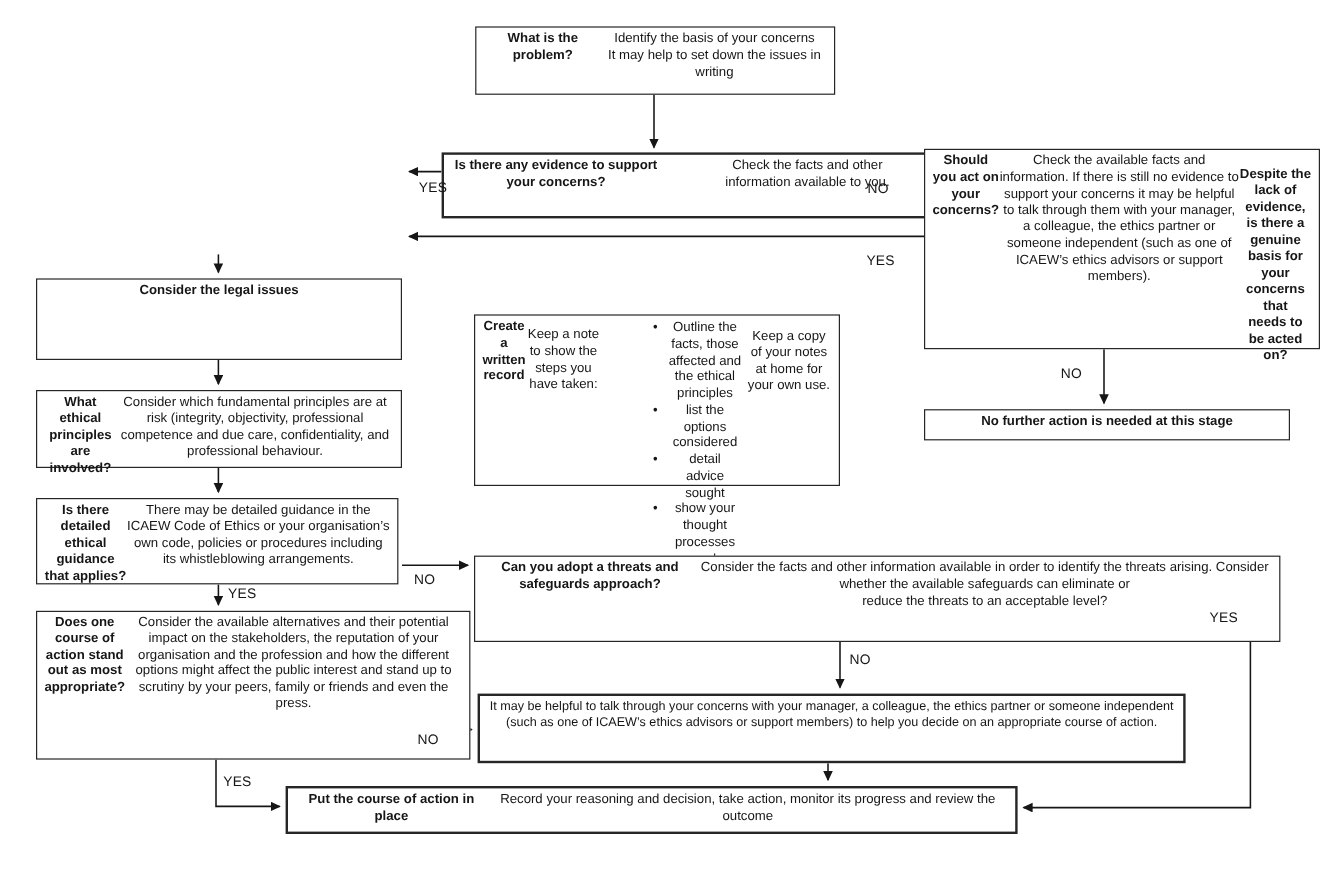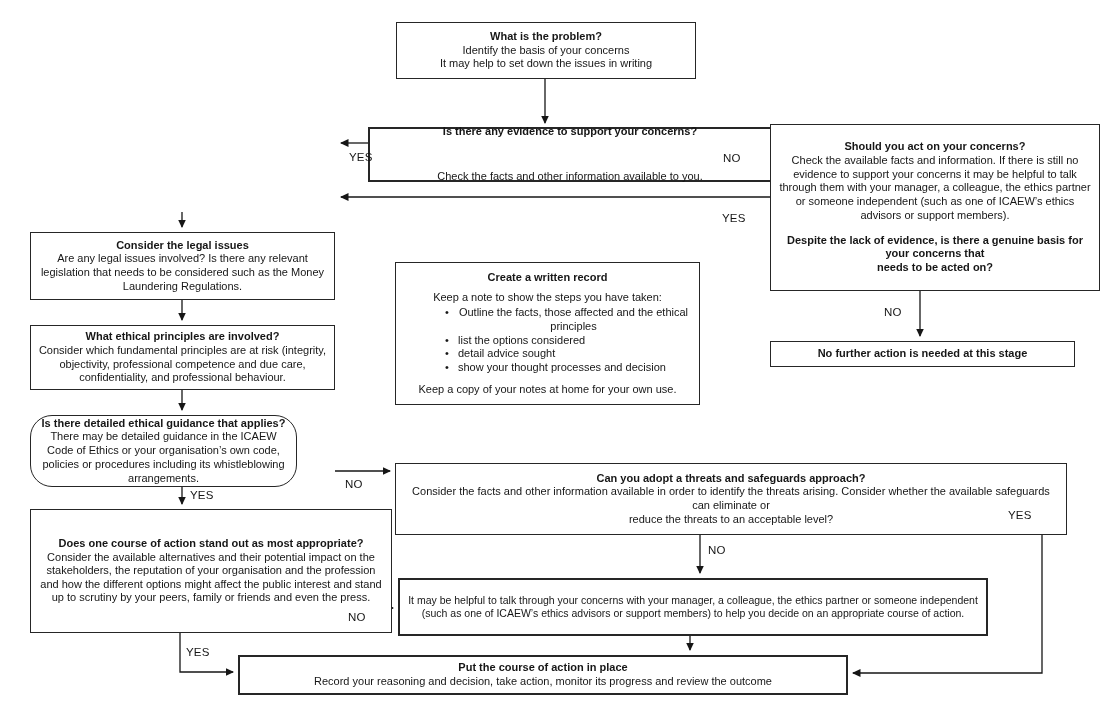--- a/index.html
+++ b/index.html
@@ -3,36 +3,36 @@
 <meta charset="utf-8">
 <style>
   html,body { margin:0; padding:0; background:#ffffff; }
   .canvas {
     position:relative; width:1109px; height:726px; background:#ffffff;
     font-family:"Liberation Sans", sans-serif; color:#161616; overflow:hidden;
   }
   svg.edges { position:absolute; left:0; top:0; width:1109px; height:726px; }
   .node {
     position:absolute; box-sizing:border-box; background:#fff;
-    border:1.5px solid #262626; display:flex; flex-direction:column;
+    border:1.5px solid #262626; display:flex; flex-direction:row;
     justify-content:center; text-align:center;
     font-size:11px; line-height:1.25; padding:3px 6px;
   }
   .node .title { font-weight:bold; }
   .node .body  { white-space:pre-line; }
   .edge-label { position:absolute; font-size:11.5px; color:#161616; letter-spacing:.2px; }
 
   
   .n-problem   { left:396px; top:22px;  width:300px; height:57px; }
   .n-evidence  { left:368px; top:127px; width:404px; height:55px; border-width:2px;gap:31px; }
   .n-who       { left:30px;  top:124px; width:305px; height:88px; }
   .n-should    { left:770px; top:124px; width:330px; height:167px; }
   .n-legal     { left:30px;  top:232px; width:305px; height:68px; }
   .n-principles{ left:30px;  top:325px; width:305px; height:65px; }
-  .n-guidance  { left:30px;  top:415px; width:267px; height:72px;border-radius:22px; }
+  .n-guidance  { left:30px;  top:415px; width:302px; height:72px; }
   .n-course    { left:30px;  top:509px; width:362px; height:124px; line-height:1.22; }
   .n-record    { left:395px; top:262px; width:305px; height:143px; }
   .n-threats   { left:395px; top:463px; width:672px; height:72px; }
   .n-talk      { left:398px; top:578px; width:590px; height:58px; font-size:10.5px; border-width:2px; }
   .n-put       { left:238px; top:655px; width:610px; height:40px; border-width:2px; }
   .n-nofurther { left:770px; top:341px; width:305px; height:26px; }
 
   .should-question { font-weight:bold; margin-top:11px; white-space:pre-line; }
   .record-intro { margin-top:7px; }
   .record-list { list-style:none; margin:1px 0 0 0; padding:0 4px 0 34px; text-align:center; }
@@ -94,21 +94,20 @@
 
   <div class="node n-should">
     <div class="title">Should you act on your concerns?</div>
     <div class="body">Check the available facts and information. If there is still no evidence to support your concerns it may be helpful to talk through them with your manager, a colleague, the ethics partner or someone independent (such as one of ICAEW’s ethics advisors or support members).</div>
     <div class="should-question">Despite the lack of evidence, is there a genuine basis for your concerns that
 needs to be acted on?</div>
   </div>
 
   <div class="node n-legal">
     <div class="title">Consider the legal issues</div>
-    <div class="body">Are any legal issues involved? Is there any relevant legislation that needs to be considered such as the Money Laundering Regulations.</div>
   </div>
 
   <div class="node n-principles">
     <div class="title">What ethical principles are involved?</div>
     <div class="body">Consider which fundamental principles are at risk (integrity, objectivity, professional competence and due care, confidentiality, and professional behaviour.</div>
   </div>
 
   <div class="node n-guidance">
     <div class="title">Is there detailed ethical guidance that applies?</div>
     <div class="body">There may be detailed guidance in the ICAEW Code of Ethics or your organisation’s own code, policies or procedures including its whistleblowing arrangements.</div>

